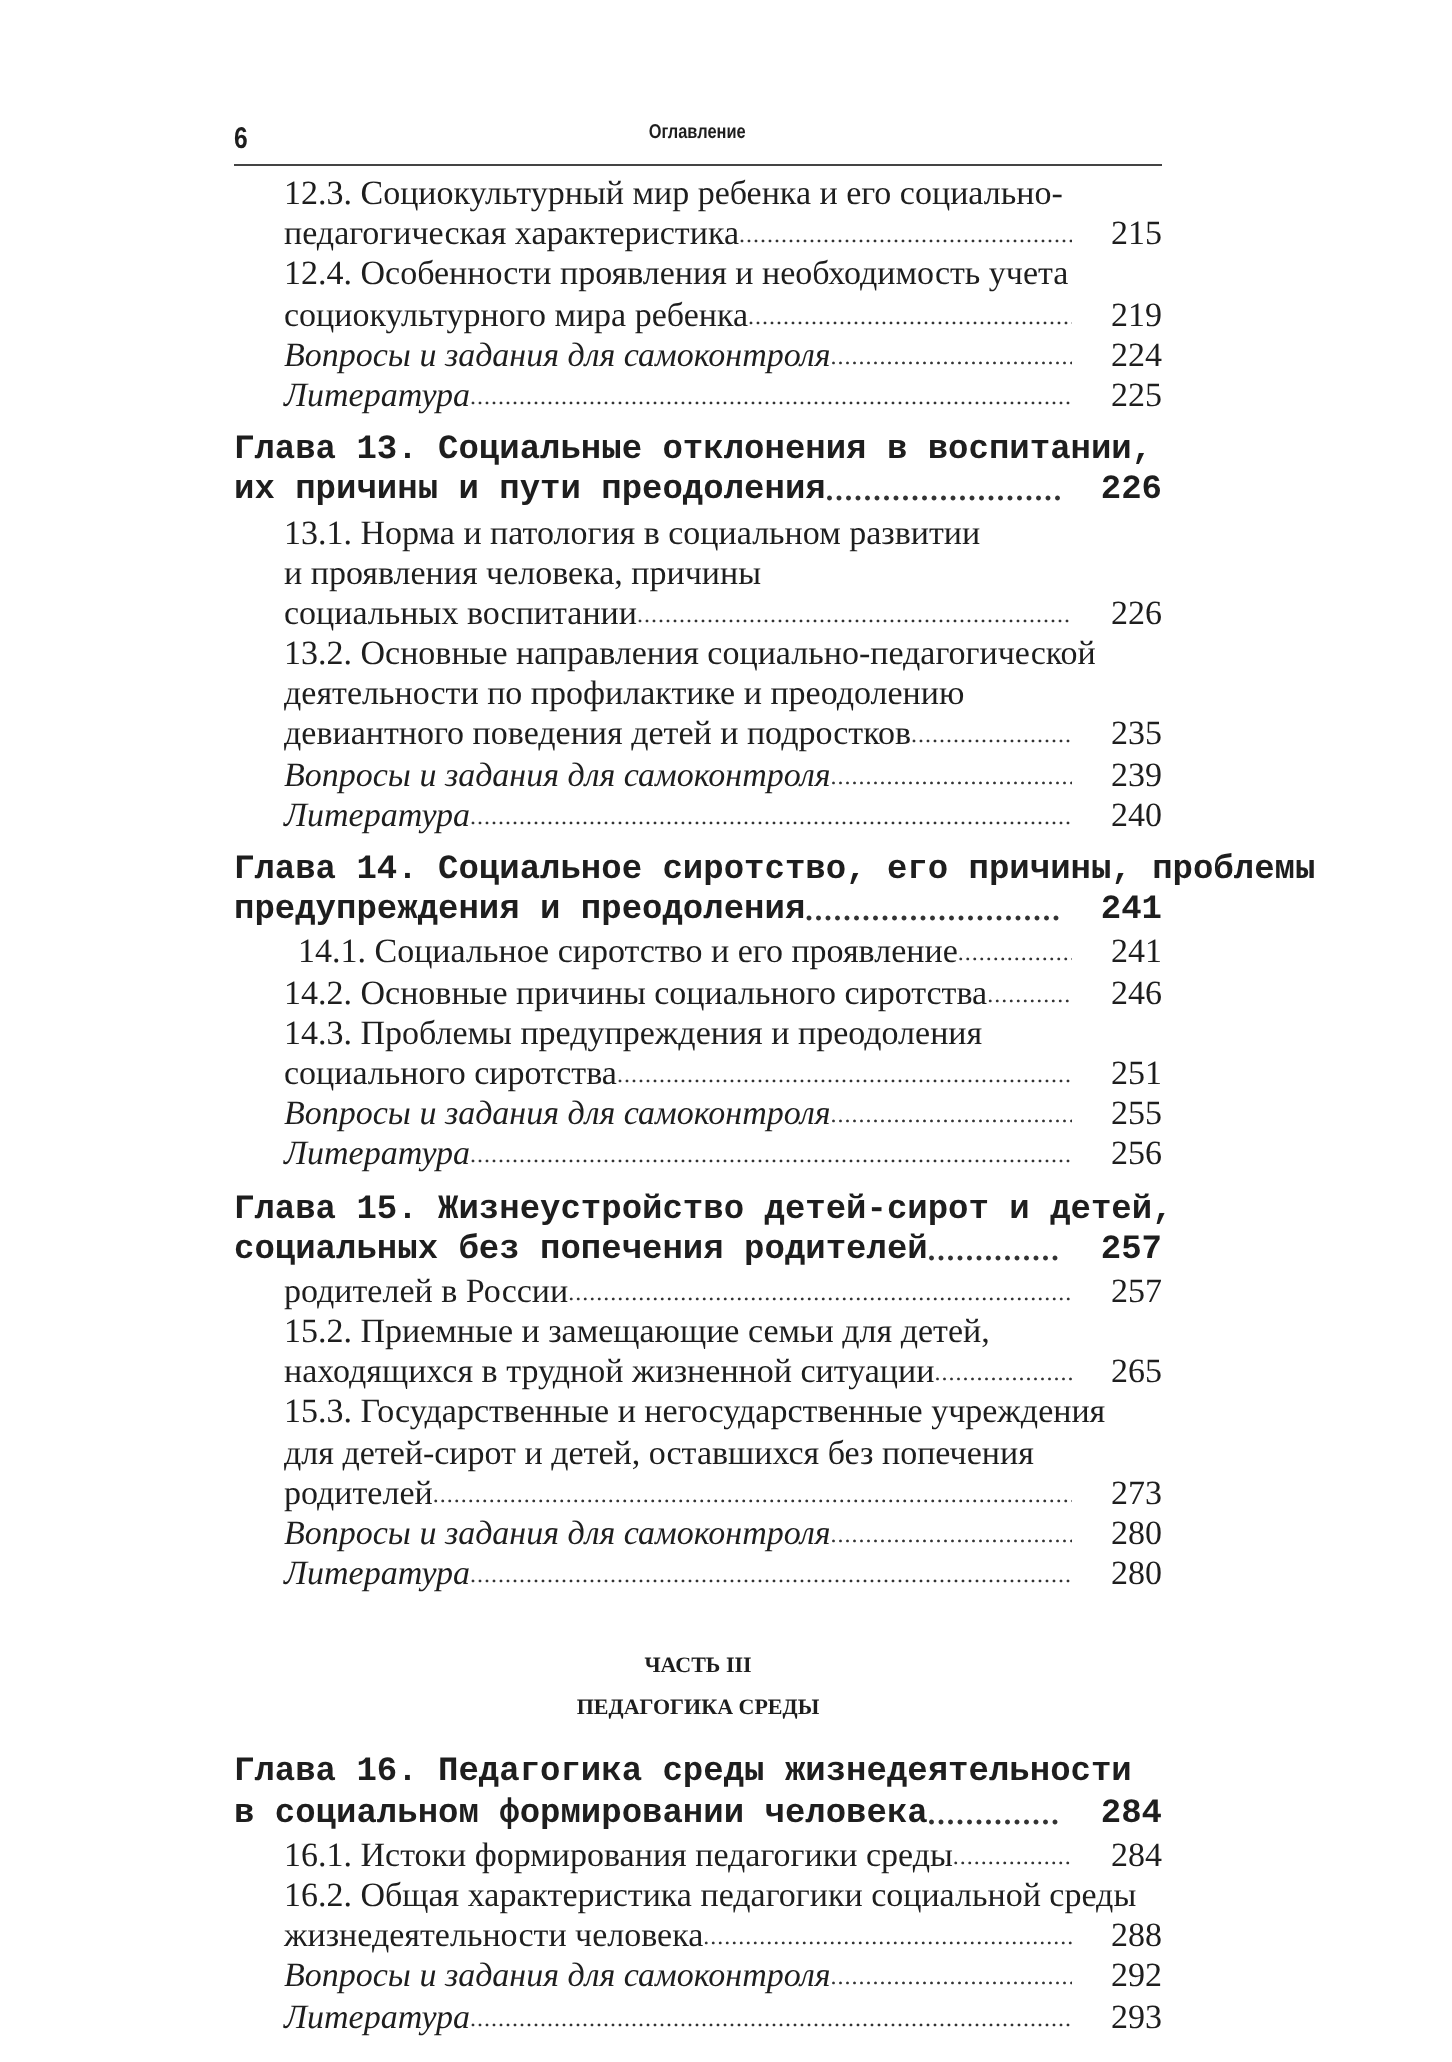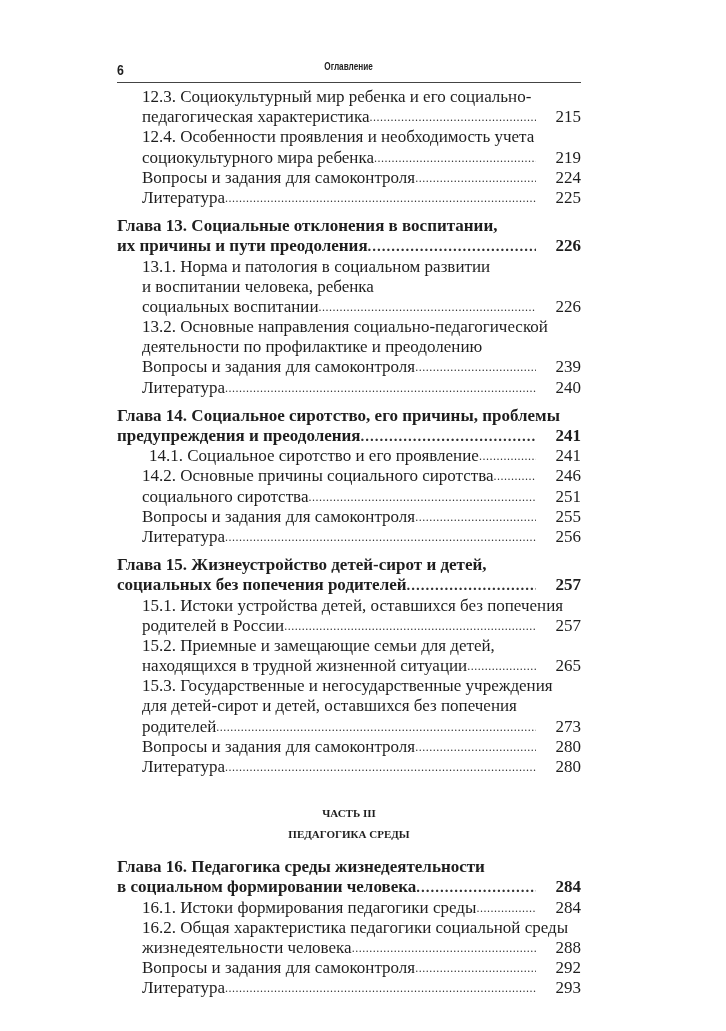--- a/index.html
+++ b/index.html
@@ -7,25 +7,25 @@
   .header { position:absolute; left:117px; top:60px; width:464px; height:22px; border-bottom:1.5px solid #444; }
   .pagenum { position:absolute; left:0; top:1px; font-family:"Liberation Sans", sans-serif; font-weight:bold; font-size:15px; transform:scaleX(0.82); transform-origin:left; }
   .runhead { position:absolute; left:0; right:0; top:1px; text-align:center; font-family:Liberation Sans, sans-serif; font-weight:bold; font-size:10px; }
   .runhead span { display:inline-block; transform:scaleX(0.82); }
   .toc { position:absolute; left:117px; top:87px; width:464px; }
   .line { position:relative; height:20.2px; line-height:20.2px; font-size:17px; white-space:nowrap; display:flex; }
   .line .t { flex:0 0 auto; }
   .line .dots { flex:1 1 auto; overflow:hidden; white-space:nowrap; color:#333; font-size:12px; letter-spacing:0.5px; }
   .line .dots::before { content:"..................................................................................................................................................................................................................."; }
   .line .p { flex:0 0 auto;margin-left:20px; }
-  .chap .t, .chap .p { font-weight:bold; }
+  .chap .t, .chap .p { font-weight:bold;font-family:Liberation Mono, monospace; }
   .chap .dots { font-weight:bold; font-size:15px; letter-spacing:1px; }
   .sec { padding-left:25px; }
   .sec.extra { padding-left:32px; }
-  .ital .t { }
+  .ital .t { font-style:italic; }
   .gap { height:8px; }
   .part { text-align:center; font-weight:bold; font-size:11px; line-height:21px; }
   .bigGap { height:26px; }
 </style>
 </head>
 <body>
 
 <div class="header">
   <div class="pagenum">6</div>
   <div class="runhead"><span>Оглавление</span></div>
@@ -67,32 +67,37 @@
     </div>
   <div class="line chap">
       <span class="t">их причины и пути преодоления</span>
       <span class="dots"></span>
       <span class="p">226</span>
     </div>
   <div class="line sec">
       <span class="t">13.1. Норма и патология в социальном развитии</span>
     </div>
   <div class="line sec">
-      <span class="t">и воспитании человека, ребенка</span>
+      <span class="t">и проявления человека, причины</span>
     </div>
   <div class="line sec">
       <span class="t">социальных воспитании</span>
       <span class="dots"></span>
       <span class="p">226</span>
     </div>
   <div class="line sec">
       <span class="t">13.2. Основные направления социально-педагогической</span>
     </div>
   <div class="line sec">
       <span class="t">деятельности по профилактике и преодолению</span>
+    </div>
+  <div class="line sec">
+      <span class="t">девиантного поведения детей и подростков</span>
+      <span class="dots"></span>
+      <span class="p">235</span>
     </div>
   <div class="line sec ital">
       <span class="t">Вопросы и задания для самоконтроля</span>
       <span class="dots"></span>
       <span class="p">239</span>
     </div>
   <div class="line sec ital">
       <span class="t">Литература</span>
       <span class="dots"></span>
       <span class="p">240</span>
@@ -112,20 +117,23 @@
       <span class="t">14.1. Социальное сиротство и его проявление</span>
       <span class="dots"></span>
       <span class="p">241</span>
     </div>
   <div class="line sec">
       <span class="t">14.2. Основные причины социального сиротства</span>
       <span class="dots"></span>
       <span class="p">246</span>
     </div>
   <div class="line sec">
+      <span class="t">14.3. Проблемы предупреждения и преодоления</span>
+    </div>
+  <div class="line sec">
       <span class="t">социального сиротства</span>
       <span class="dots"></span>
       <span class="p">251</span>
     </div>
   <div class="line sec ital">
       <span class="t">Вопросы и задания для самоконтроля</span>
       <span class="dots"></span>
       <span class="p">255</span>
     </div>
   <div class="line sec ital">
@@ -136,23 +144,20 @@
 
   <div class="gap"></div>
 
   <div class="line chap">
       <span class="t">Глава 15. Жизнеустройство детей-сирот и детей,</span>
     </div>
   <div class="line chap">
       <span class="t">социальных без попечения родителей</span>
       <span class="dots"></span>
       <span class="p">257</span>
-    </div>
-  <div class="line sec">
-      <span class="t">15.1. Истоки устройства детей, оставшихся без попечения</span>
     </div>
   <div class="line sec">
       <span class="t">родителей в России</span>
       <span class="dots"></span>
       <span class="p">257</span>
     </div>
   <div class="line sec">
       <span class="t">15.2. Приемные и замещающие семьи для детей,</span>
     </div>
   <div class="line sec">

